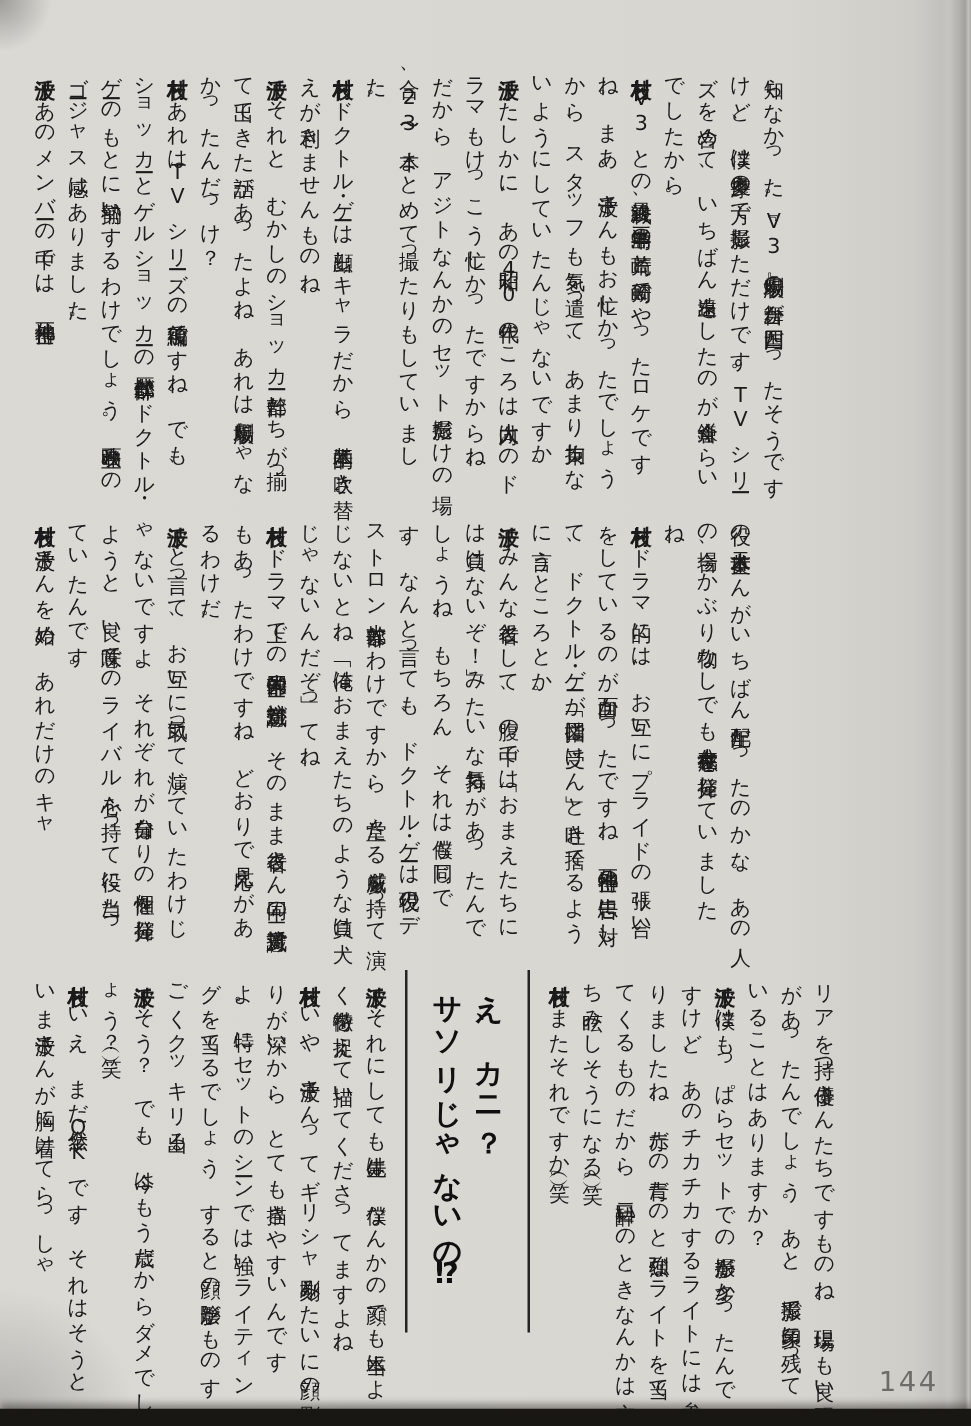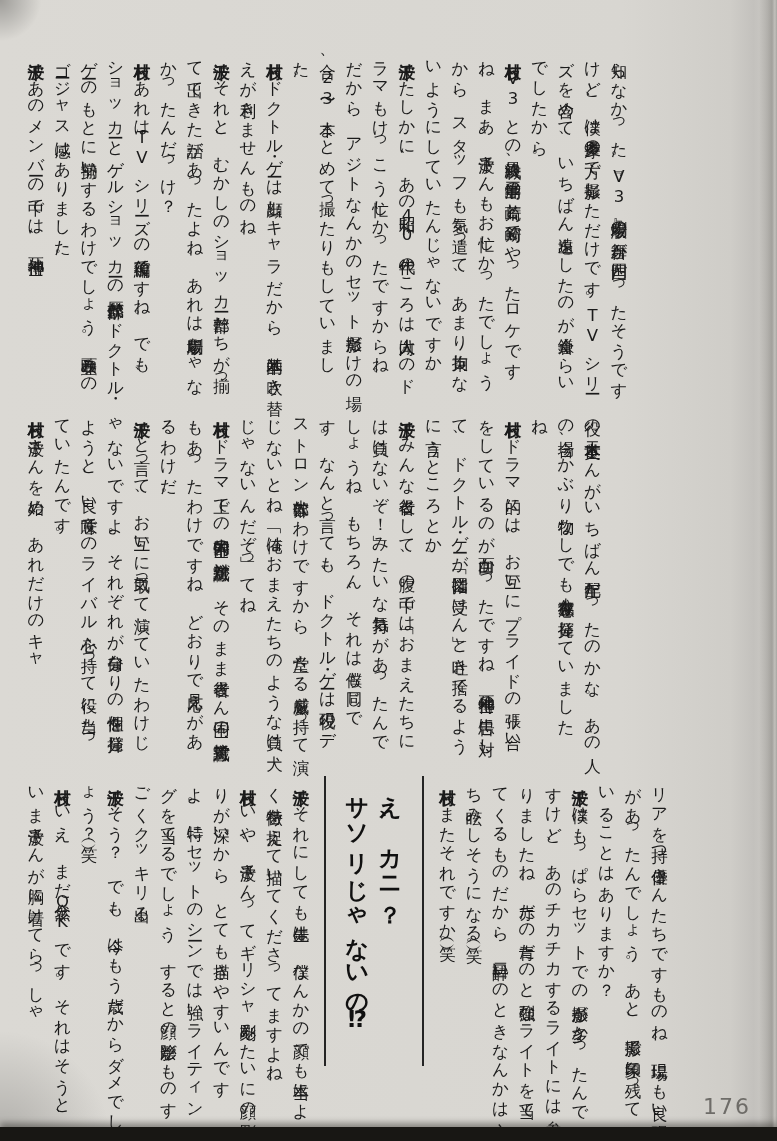--- a/index.html
+++ b/index.html
@@ -108,18 +108,18 @@
       </div>
 
       <p class="para"><b class="spk">千波</b><span>それにしても先生は、僕なんかの顔でも本当によく特徴を捉えて描いてくださってますよね。</span></p>
       <p class="para"><b class="spk">村枝</b><span>いや、千波さんってギリシャ彫刻みたいに顔の彫りが深いから、とても描きやすいんですよ。特にセットのシーンでは強いライティングを当てるでしょう、すると顔の陰影がものすごくクッキリ出る。</span></p>
       <p class="para"><b class="spk">千波</b><span>そう？　でも、今はもう歳だからダメでしょう？（笑）</span></p>
       <p class="para"><b class="spk">村枝</b><span>いえ、まだ全然OKです。それはそうと、いま千波さんが胸に着けてらっしゃ</span></p>
     </div>
 
   </div>
 
-  <div class="page-number">176</div>
+  <div class="page-number">144</div>
 
   <div class="gutter"></div>
   <div class="bottom-edge"></div>
 
 </div>
 
 </body></html>

